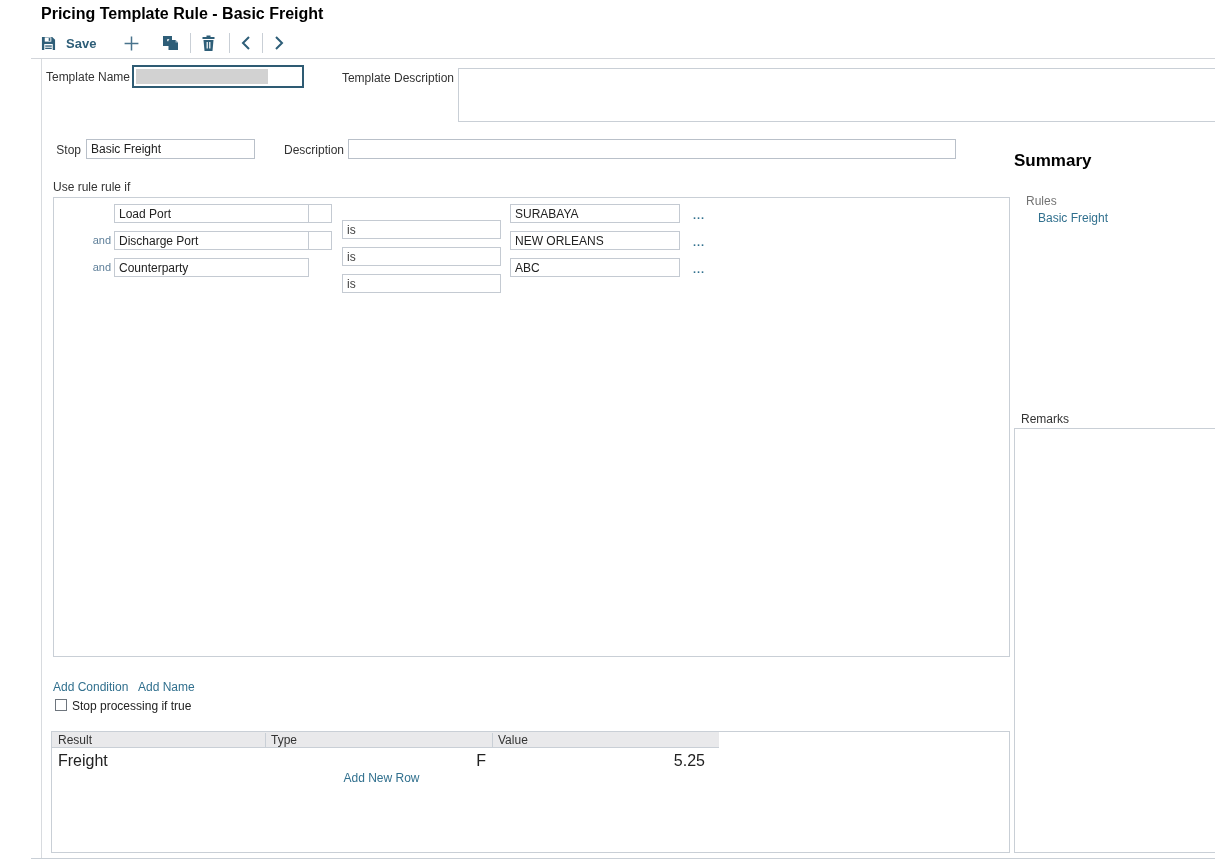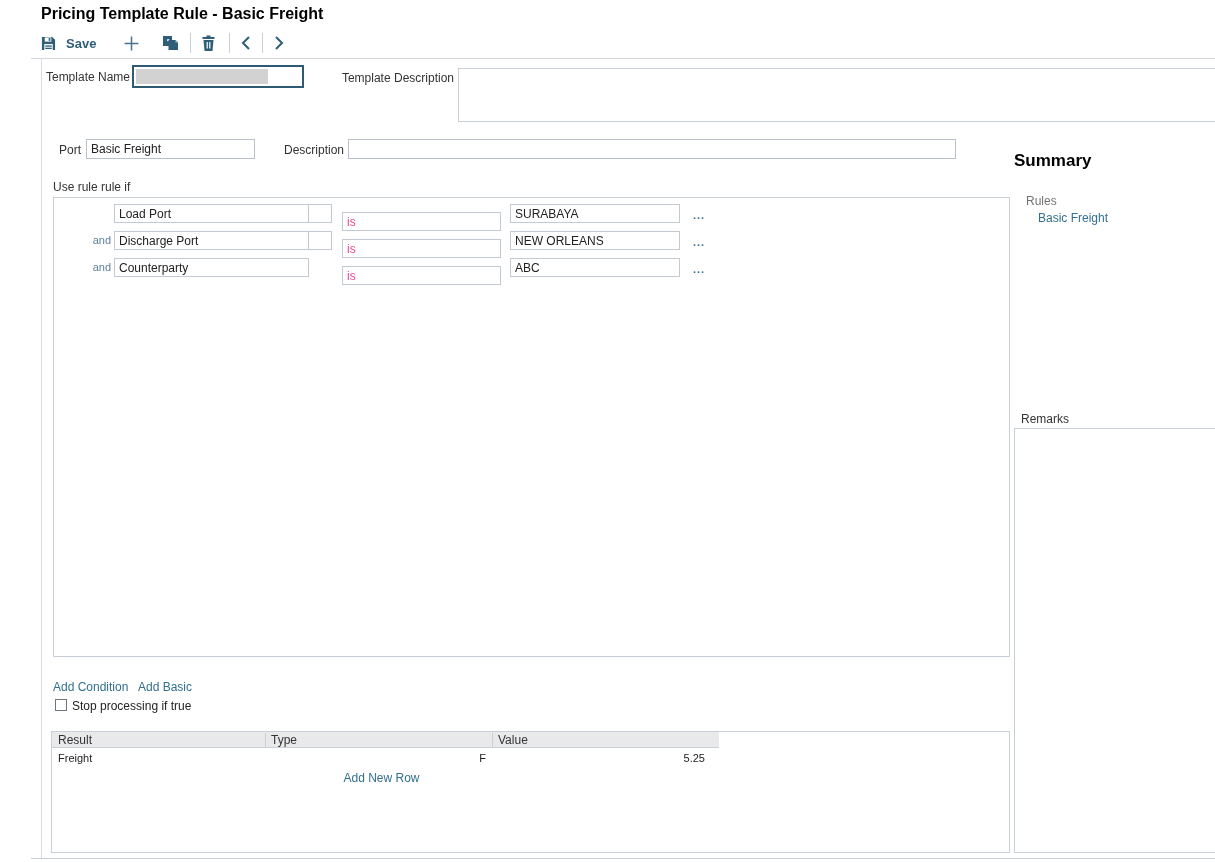--- a/index.html
+++ b/index.html
@@ -35,34 +35,34 @@
 
   .name-inp { left:55px; top:139px; width:169px; height:20px; }
   .desc-inp { left:317px; top:139px; width:608px; height:20px; }
 
   
   .cond-panel { position:absolute; left:22px; top:197px; width:957px; height:460px; border:1px solid #C9CFD6; background:#fff; }
   .cond-row { position:absolute; left:0; width:100%; height:19px; }
   .conj { position:absolute; left:30px; width:27px; top:3px; font-size:11px; color:#5E7F99; text-align:right; }
   .c-field { position:absolute; left:60px; top:0; width:195px; height:19px; border:1px solid #C4CAD2; font-size:12px; color:#222; padding:0 4px; display:flex; align-items:center; background:#fff; }
   .c-lookup { position:absolute; left:254px; top:0; width:24px; height:19px; border:1px solid #C4CAD2; background:#fff; }
-  .c-op { position:absolute; left:288px; top:8px; width:159px; height:19px; border:1px solid #C4CAD2; font-size:12px; color:#ec4899; padding:0 4px; display:flex; align-items:center; background:#fff; }
+  .c-op { position:absolute; left:288px; top:16px; width:159px; height:19px; border:1px solid #C4CAD2; font-size:12px; color:#404040; padding:0 4px; display:flex; align-items:center; background:#fff; }
   .c-val { position:absolute; left:456px; top:0; width:170px; height:19px; border:1px solid #C4CAD2; font-size:12px; color:#222; padding:0 4px; display:flex; align-items:center; background:#fff; }
   .c-more { position:absolute; left:639px; top:5px; font-size:11px; font-weight:bold; color:#31708E; letter-spacing:1px; cursor:pointer; }
 
   .link { color:#31708E; font-size:12px; cursor:pointer; text-decoration:none; position:absolute; white-space:nowrap; }
 
   .chk { position:absolute; left:24px; top:699px; width:12px; height:12px; border:1px solid #6E757D; background:#fff; cursor:pointer; }
 
   
   .res-panel { position:absolute; left:20px; top:731px; width:959px; height:122px; border:1px solid #C9CFD6; background:#fff; }
   .res-head { position:absolute; left:0; top:0; width:667px; height:16px; background:#E9E9EB; border-bottom:1px solid #C9CFD6; }
   .res-head .cell { position:absolute; top:1px; font-size:12px; color:#333; }
   .rh-sep { position:absolute; top:1px; width:1px; height:14px; background:#C9CFD6; }
-  .res-row { position:absolute; left:0; top:20px; width:659px; height:16px; font-size:11px; color:#222; }
+  .res-row { position:absolute; left:0; top:20px; width:659px; height:16px; font-size:16px; color:#222; }
   .res-row .cell { position:absolute; top:0; }
   .addnew { position:absolute; left:0; top:39px; width:659px; text-align:center; font-size:12px; color:#31708E; cursor:pointer; }
 
   
   .summary-h { position:absolute; left:983px; top:151px; font-size:17px; font-weight:bold; color:#000; }
   .remarks-box { position:absolute; left:983px; top:428px; width:217px; height:425px; border:1px solid #C9CFD6; background:#fff; }
 
   svg { display:block; }
 </style>
 </head>
@@ -139,21 +139,21 @@
   <div class="inp tpl-name">
     <span class="selblock"></span>
     <span></span>
   </div>
 
   <div class="lbl lbl-r" style="left:300px; top:71px; width:123px;">Template Description</div>
   <div class="tpl-desc">
     <span style="font-size:12px;"></span>
   </div>
 
-  <div class="lbl lbl-r" style="left:0; top:143px; width:50px;">Port</div>
+  <div class="lbl lbl-r" style="left:0; top:143px; width:50px;">Stop</div>
   <div class="inp name-inp">
       <span>Basic Freight</span>
     </div>
 
   <div class="lbl lbl-r" style="left:200px; top:143px; width:113px;">Description</div>
   <div class="inp desc-inp">
       <span></span>
     </div>
 
   <div class="lbl" style="left:22px; top:180px;">Use rule rule if</div>
@@ -200,21 +200,21 @@
         </div>
       <div class="c-val">
           <span>ABC</span>
         </div>
       <div class="c-more">...</div>
     </div>
 
   </div>
 
   <a class="link" style="left:22px; top:680px;">Add Condition</a>
-  <a class="link" style="left:107px; top:680px;">Add Basic</a>
+  <a class="link" style="left:107px; top:680px;">Add Name</a>
 
   <div class="chk"></div>
   <div class="lbl" style="left:41px; top:699px; color:#222;">Stop processing if true</div>
 
   <div class="res-panel">
     <div class="res-head">
       <div class="cell" style="left:6px;">Result</div>
       <div class="rh-sep" style="left:213px;"></div>
       <div class="cell" style="left:219px;">Type</div>
       <div class="rh-sep" style="left:440px;"></div>

